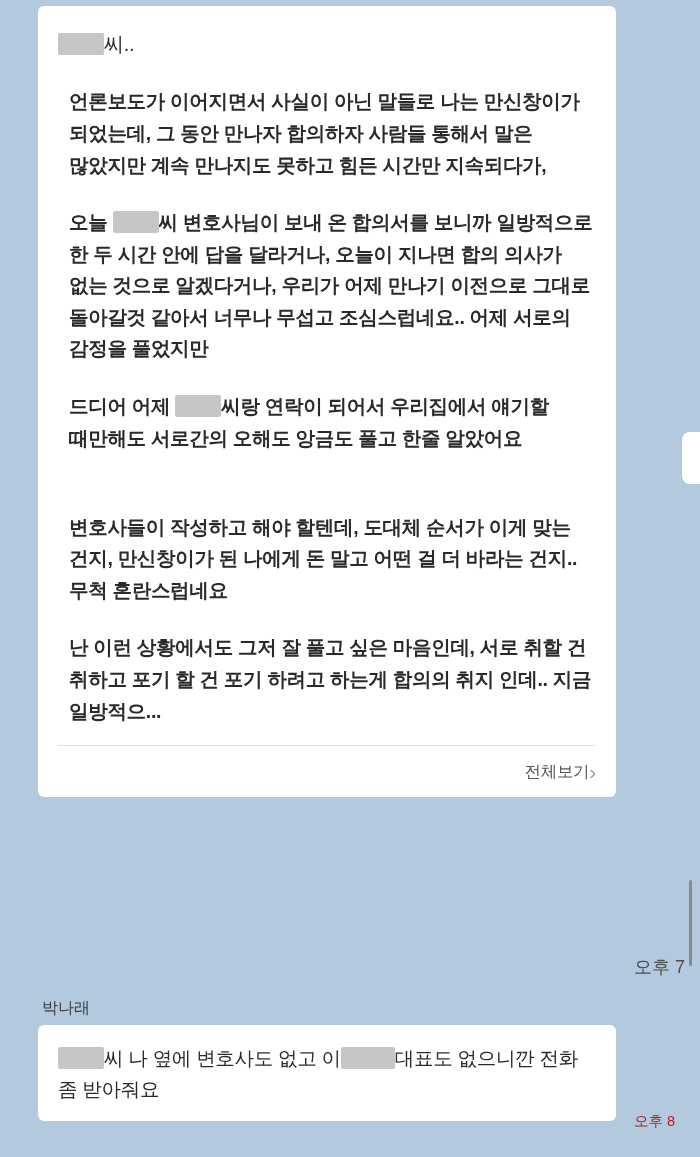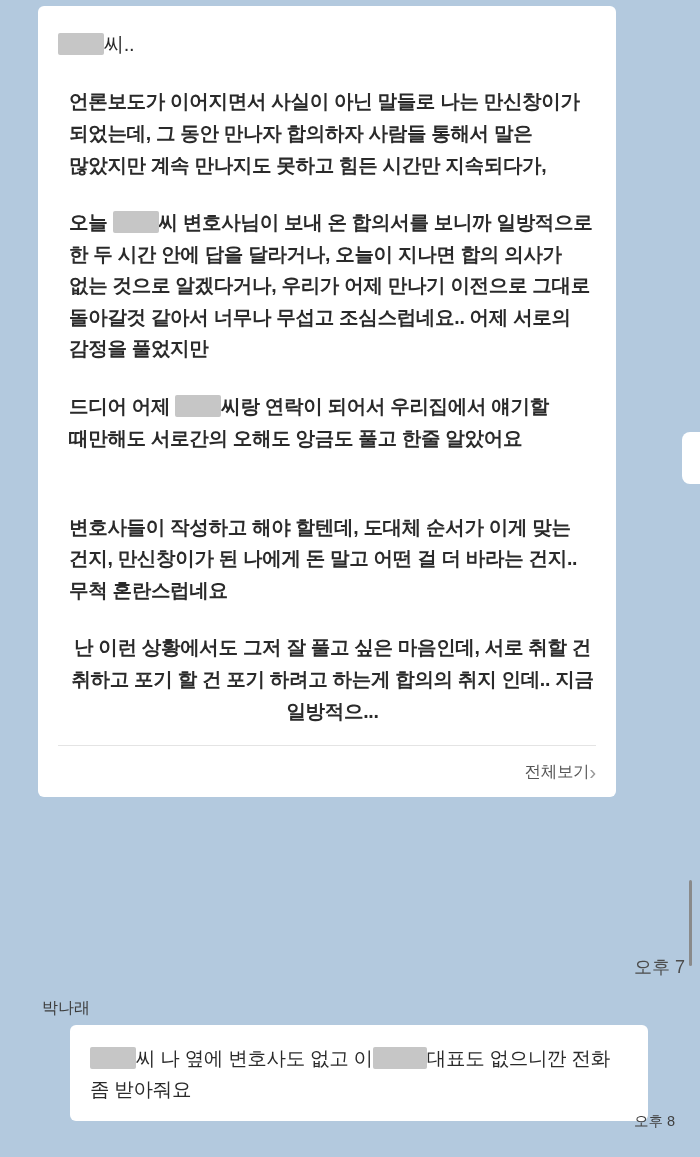--- a/index.html
+++ b/index.html
@@ -33,21 +33,20 @@
     line-height: 1.62;
     letter-spacing: -0.3px;
     word-break: keep-all;
   }
   .bubble p {
     margin: 0 0 26px 11px;
     font-weight: bold;
   }
   .bubble p:last-of-type {
     margin-bottom: 0;
-    text-align: center;
   }
   .redact {
     display: inline-block;
     background: #c6c6c6;
     border-radius: 2px;
     vertical-align: middle;
     position: relative;
     top: -2px;
   }
   .r-w2 { width: 46px; height: 22px; }
@@ -114,27 +113,26 @@
     position: absolute;
     left: 38px;
     top: 998px;
     width: 600px;
   }
   .bubble-two {
     width: 578px;
     padding: 18px 20px 16px 20px;
     font-size: 19.5px;
     line-height: 1.6;
-    margin-left: 32px;
   }
   .time-two {
     position: absolute;
     left: 634px;
     top: 1112px;
-    color: #404040;
+    color: #b91c1c;
     font-size: 14.5px;
   }
 
   
   .scroll-hint {
     position: absolute;
     right: 8px;
     top: 880px;
     width: 3px;
     height: 86px;

